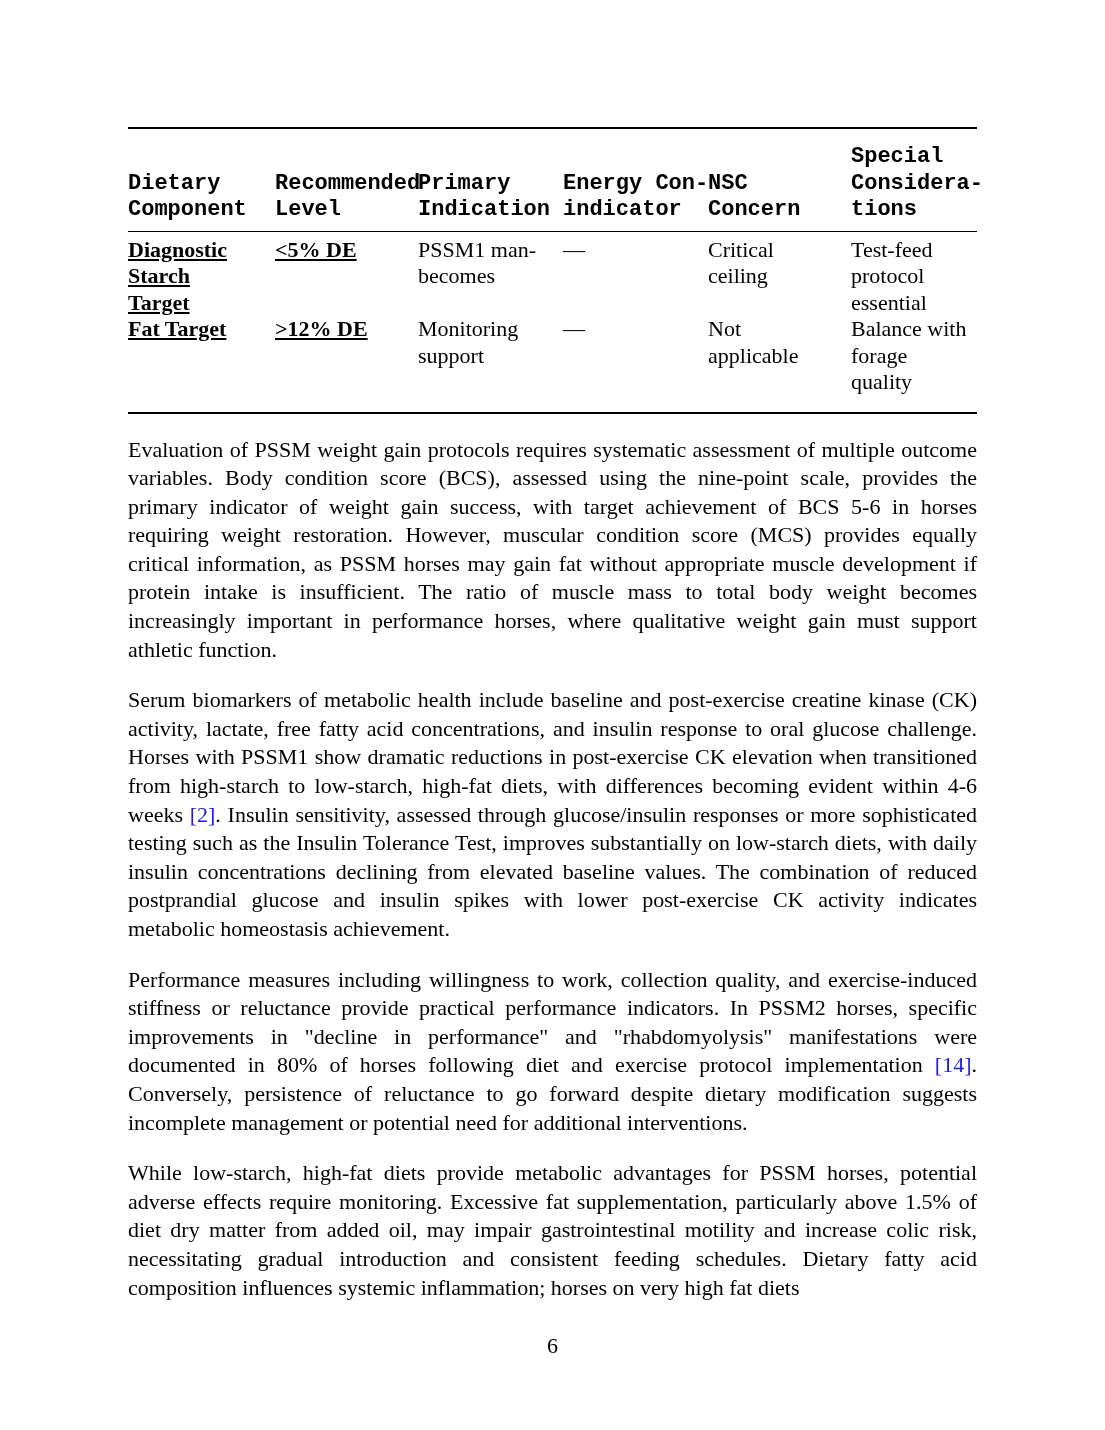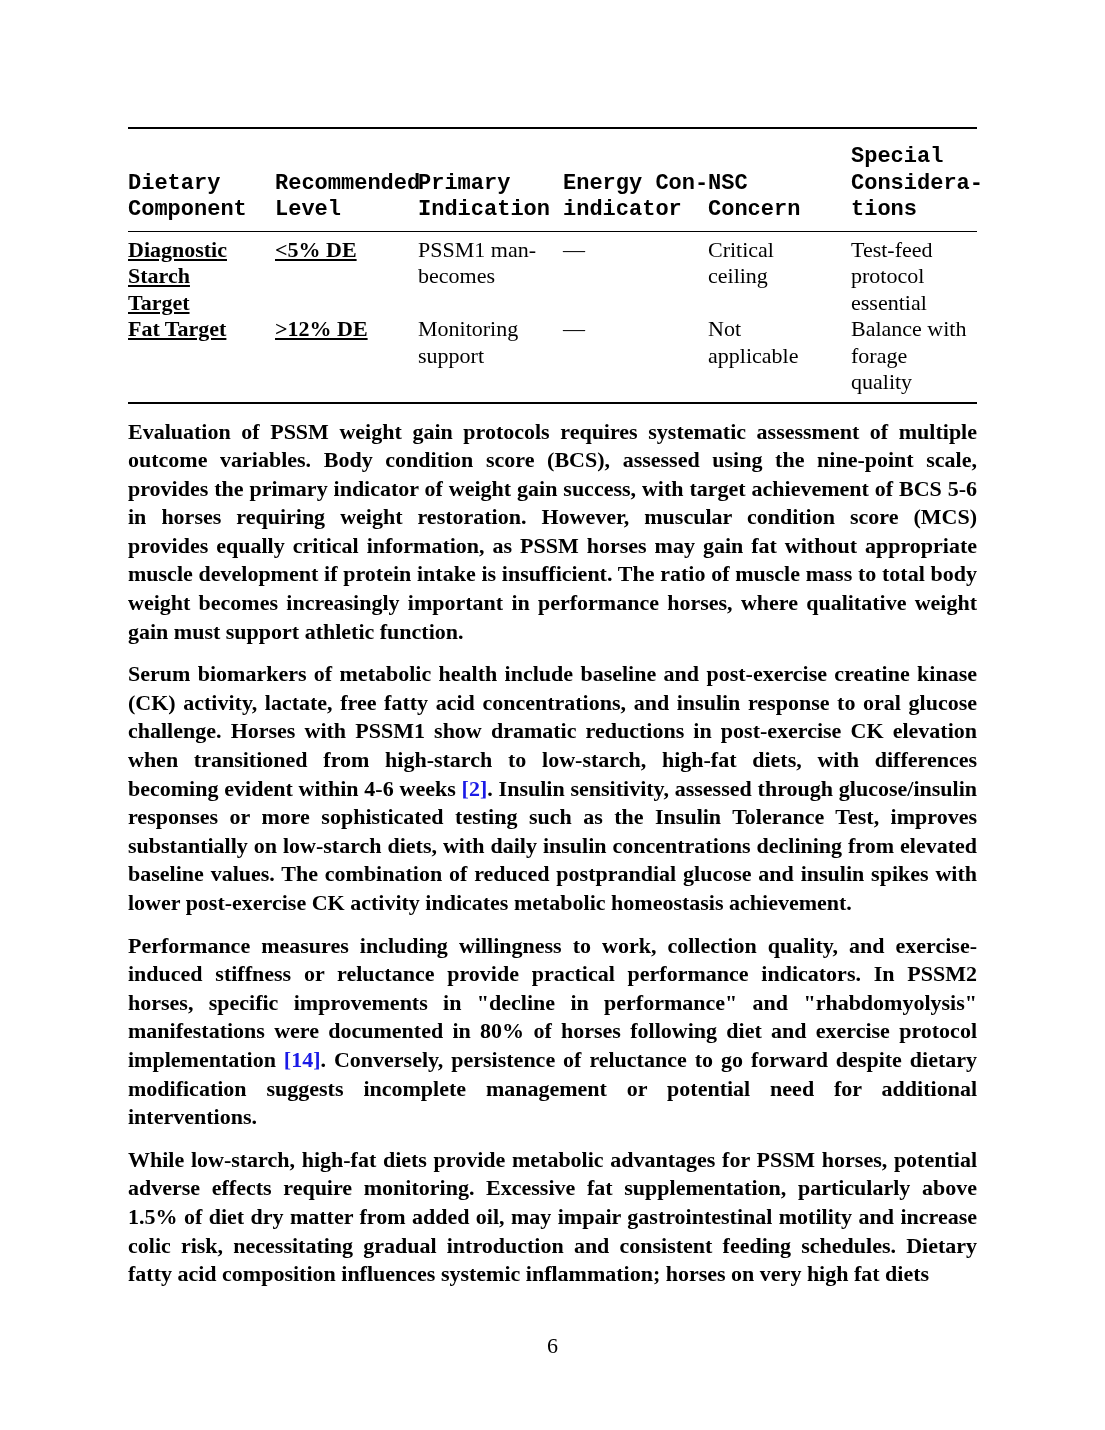--- a/index.html
+++ b/index.html
@@ -36,37 +36,36 @@
     line-height: 26.5px;
     padding: 15px 0 7px 0;
     font-family: Liberation Mono, monospace;
   }
   .diet tbody td {
     vertical-align: top;
     line-height: 26.5px;
     font-weight: normal;
   }
   .diet tbody tr.first td { padding-top: 5px; }
-  .diet tbody tr.last td  { padding-bottom: 6px; }
+  .diet tbody tr.last td  { padding-bottom: 16px; }
   .diet td.b { font-weight: bold; text-decoration: underline; }
   .ln { display: block; white-space: nowrap; }
 
   
   h2.sec {
     font-size: 22px;
     font-weight: bold;
     line-height: 29px;
     margin: 42px 0 0 0;
   }
   h2.sec.second { margin-top: 30px; }
   p.bodytext {
-    margin: 14px 0 0 0;
+    margin: 22px 0 0 0;
     text-align: justify;
     line-height: 28.6px;
-    font-weight: bold;
   }
   .cite {
     color: #1a1ae6;
     text-decoration: none;
     cursor: pointer;
   }
   .pageno {
     position: absolute;
     left: 0;
     right: 0;

